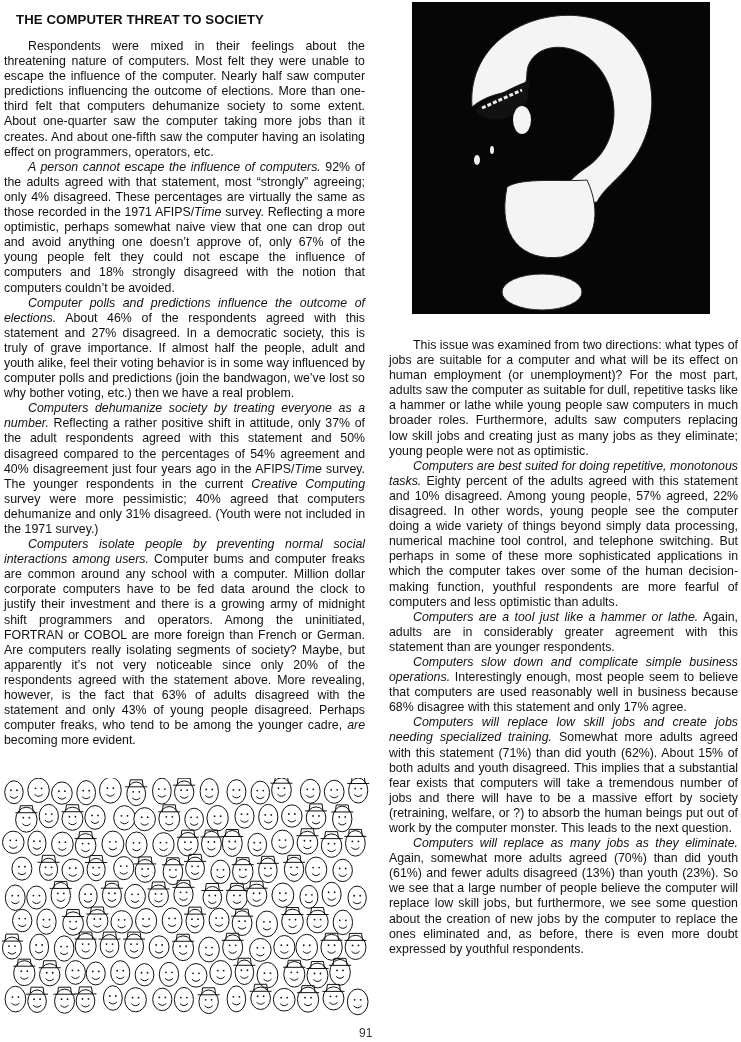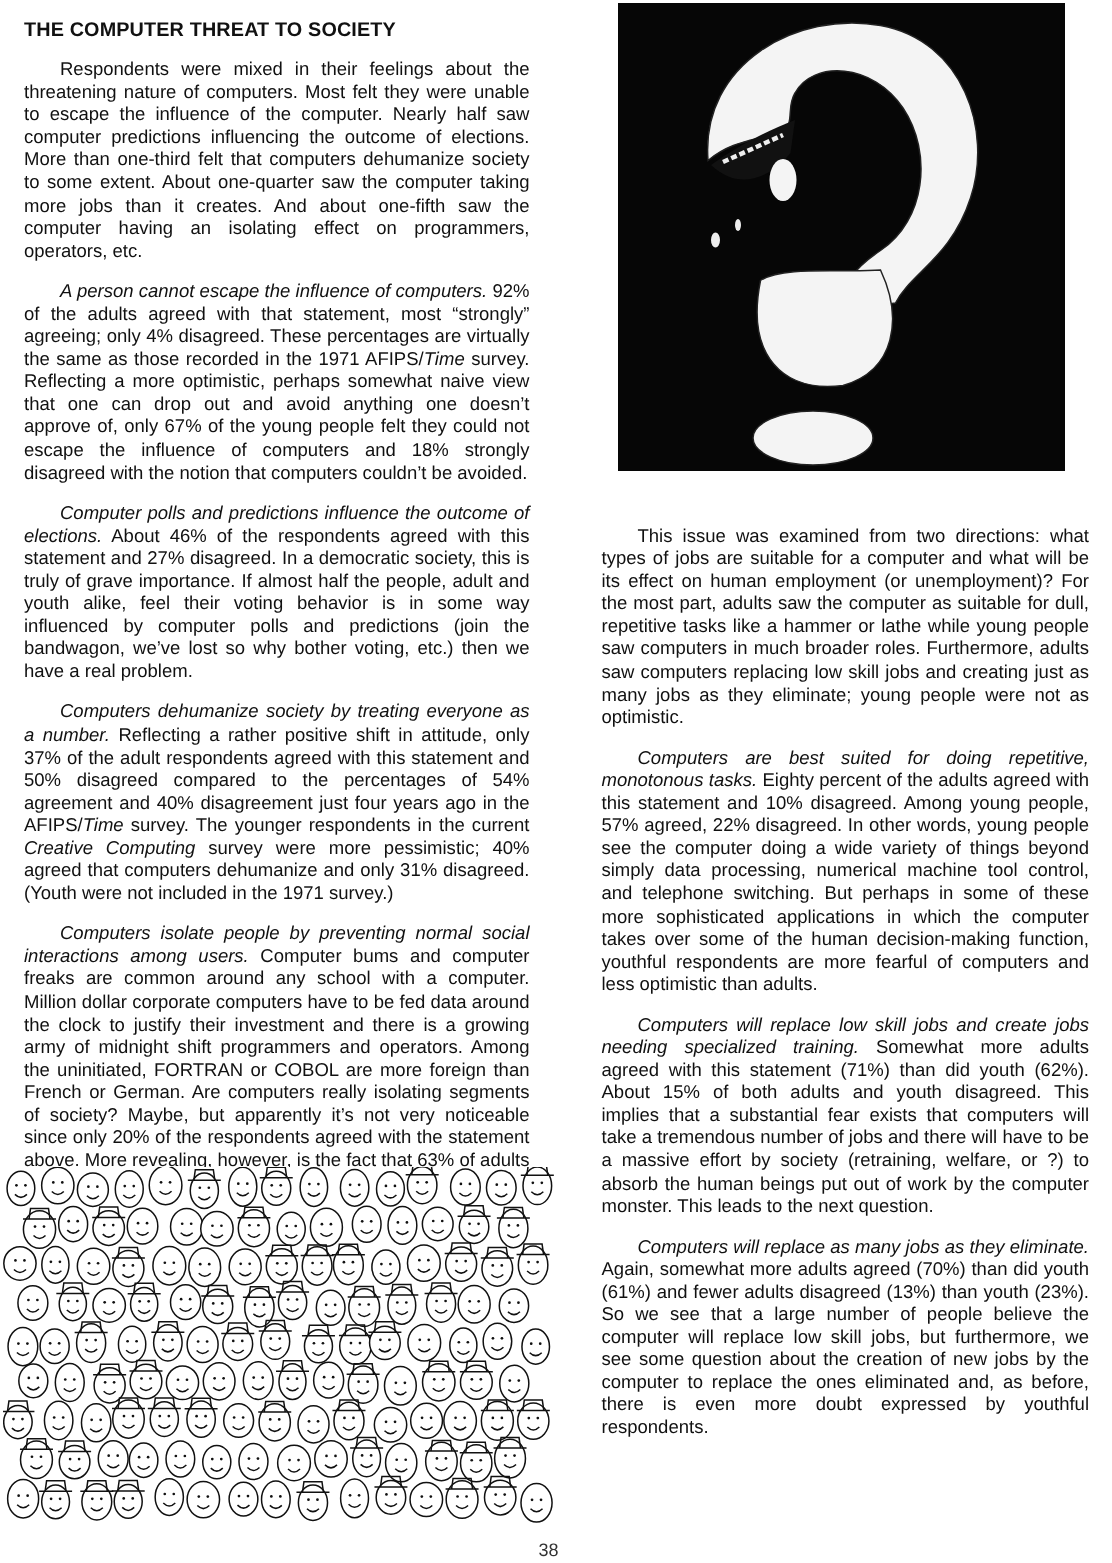--- a/index.html
+++ b/index.html
@@ -12,21 +12,21 @@
     font-size: 12.35px; line-height: 15.1px;
     text-align: justify;
   }
   .col-left { left: 4px; width: 361px; }
   .col-right { left: 389px; width: 349px; top: 338px; }
   h2 {
     margin: 12px; padding: 0;
     font-size: 13.2px; font-weight: bold; letter-spacing: 0.1px;
     line-height: 15px; text-align: left;
   }
-  p { margin: 12px; text-indent: 24px; }
+  p { margin: 0; text-indent: 24px; }
   em, i { font-style: italic; }
   .fig-question {
     position: absolute; left: 412px; top: 2px; width: 298px; height: 312px;
     background: #060606;
   }
   .fig-crowd {
     position: absolute; left: 2px; top: 778px; width: 368px; height: 238px;
     background: #fff; overflow: hidden;
   }
   .page-num {
@@ -62,20 +62,22 @@
     <ellipse cx="130" cy="290" rx="40" ry="18" fill="#f4f4f4" stroke="#222" stroke-width="1"></ellipse>
 
     <ellipse cx="65" cy="158" rx="3" ry="5" fill="#eee"></ellipse>
     <ellipse cx="80" cy="148" rx="2" ry="4" fill="#eee"></ellipse>
   </svg>
 </div>
 
 <div class="col col-right">
   <p><span>This issue was examined from two directions: what types of jobs are suitable for a computer and what will be its effect on human employment (or unemployment)? For the most part, adults saw the computer as suitable for dull, repetitive tasks like a hammer or lathe while young people saw computers in much broader roles. Furthermore, adults saw computers replacing low skill jobs and creating just as many jobs as they eliminate; young people were not as optimistic.</span></p>
   <p><em>Computers are best suited for doing repetitive, monotonous tasks.</em><span> Eighty percent of the adults agreed with this statement and 10% disagreed. Among young people, 57% agreed, 22% disagreed. In other words, young people see the computer doing a wide variety of things beyond simply data processing, numerical machine tool control, and telephone switching. But perhaps in some of these more sophisticated applications in which the computer takes over some of the human decision-making function, youthful respondents are more fearful of computers and less optimistic than adults.</span></p>
+  <p><em>Computers are a tool just like a hammer or lathe.</em><span> Again, adults are in considerably greater agreement with this statement than are younger respondents.</span></p>
+  <p><em>Computers slow down and complicate simple business operations.</em><span> Interestingly enough, most people seem to believe that computers are used reasonably well in business because 68% disagree with this statement and only 17% agree.</span></p>
   <p><em>Computers will replace low skill jobs and create jobs needing specialized training.</em><span> Somewhat more adults agreed with this statement (71%) than did youth (62%). About 15% of both adults and youth disagreed. This implies that a substantial fear exists that computers will take a tremendous number of jobs and there will have to be a massive effort by society (retraining, welfare, or ?) to absorb the human beings put out of work by the computer monster. This leads to the next question.</span></p>
   <p><em>Computers will replace as many jobs as they eliminate.</em><span> Again, somewhat more adults agreed (70%) than did youth (61%) and fewer adults disagreed (13%) than youth (23%). So we see that a large number of people believe the computer will replace low skill jobs, but furthermore, we see some question about the creation of new jobs by the computer to replace the ones eliminated and, as before, there is even more doubt expressed by youthful respondents.</span></p>
 </div>
 
 <div class="fig-crowd">
   <svg id="crowd-svg" width="368" height="238" viewBox="0 0 368 238">
       <g>
         <ellipse cx="11.95207475994513" cy="14.243158436213992" rx="9.230949931412894" ry="11.48795438957476" fill="#fff" stroke="#111" stroke-width="1"></ellipse>
         <circle cx="8.95207475994513" cy="12.243158436213992" r="0.9" fill="#111"></circle>
         <circle cx="14.95207475994513" cy="12.243158436213992" r="0.9" fill="#111"></circle>
@@ -915,13 +917,13 @@
       </g>
       <g>
         <ellipse cx="355.6860853909465" cy="223.86946159122084" rx="10.353772290809328" ry="12.858719135802469" fill="#fff" stroke="#111" stroke-width="1"></ellipse>
         <circle cx="352.6860853909465" cy="221.86946159122084" r="0.9" fill="#111"></circle>
         <circle cx="358.6860853909465" cy="221.86946159122084" r="0.9" fill="#111"></circle>
         <path d="M351.6860853909465,227.86946159122084 Q355.6860853909465,231.86946159122084 359.6860853909465,227.86946159122084" fill="none" stroke="#111" stroke-width="1"></path>
       </g>
     </svg>
 </div>
 
-<div class="page-num">38</div>
+<div class="page-num">91</div>
 
 </body></html>

